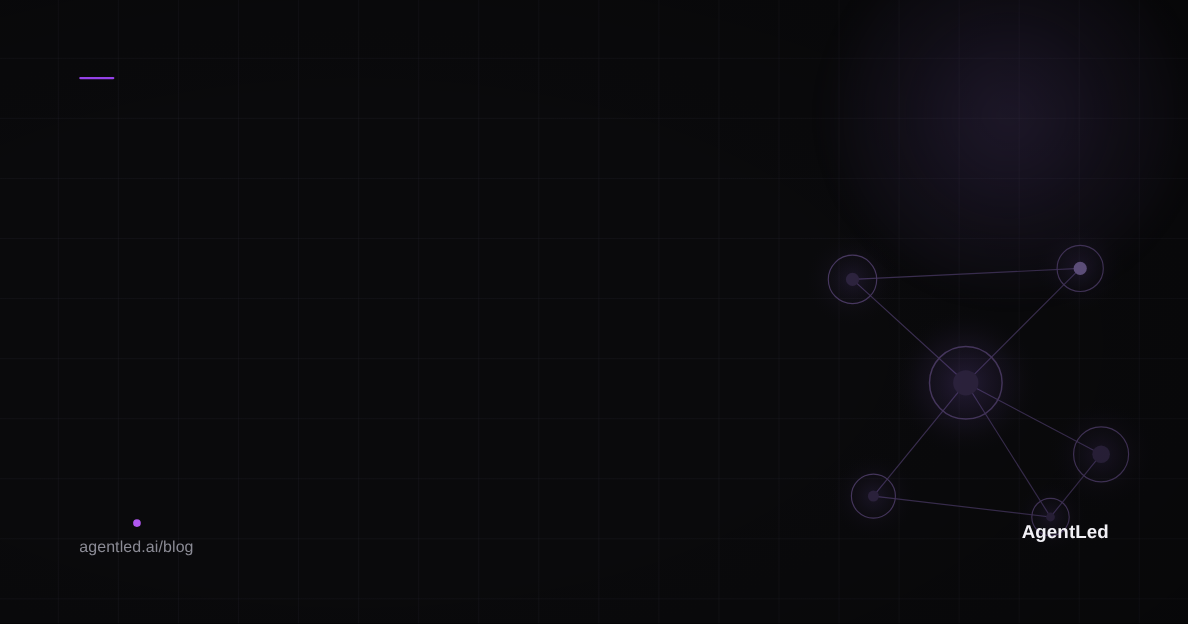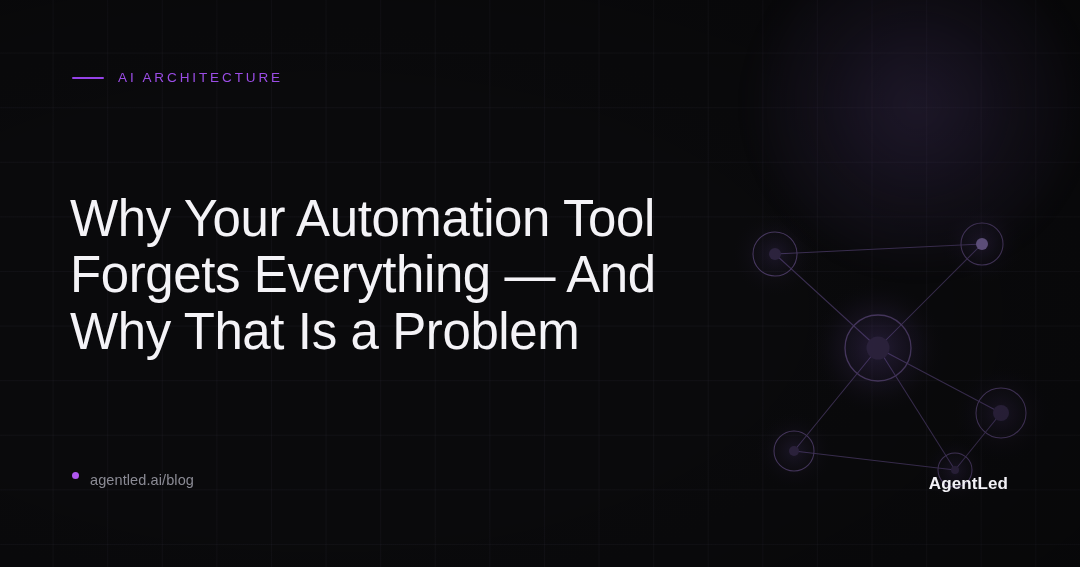--- a/index.html
+++ b/index.html
@@ -99,22 +99,23 @@
     color: #f4f3f7;
     white-space: pre-line;
   }
 
   
   #footer-url {
     position: absolute;
     left: 72px;
     top: 472px;
     display: flex;
-    align-items: flex-start;
+    align-items: center;
     gap: 11px;
+    flex-direction: column;
   }
   #footer-dot {
     display: block;
     width: 7px;
     height: 7px;
     border-radius: 50%;
     background: #b057f0;
   }
   #footer-url-text {
     font-size: 14.5px;
@@ -197,24 +198,22 @@
           <circle cx="955" cy="470" r="17" fill="none" stroke="#4a3a63" stroke-width="1.05"></circle>
           <circle cx="955" cy="470" r="4" fill="#2e2440"></circle>
         </g>
       </g>
   </svg>
 
   <div id="vignette"></div>
 
   <div id="eyebrow">
     <span id="eyebrow-dash"></span>
-    <span id="eyebrow-text">AI ARCHITECTURE</span>
   </div>
 
-  <h1 id="headline">Why Your Automation Tool Forgets Everything — And Why That Is a Problem</h1>
 
   <div id="footer-url">
     <span id="footer-dot"></span>
     <span id="footer-url-text">agentled.ai/blog</span>
   </div>
 
   <div id="brand">AgentLed</div>
 
 </div>
 

